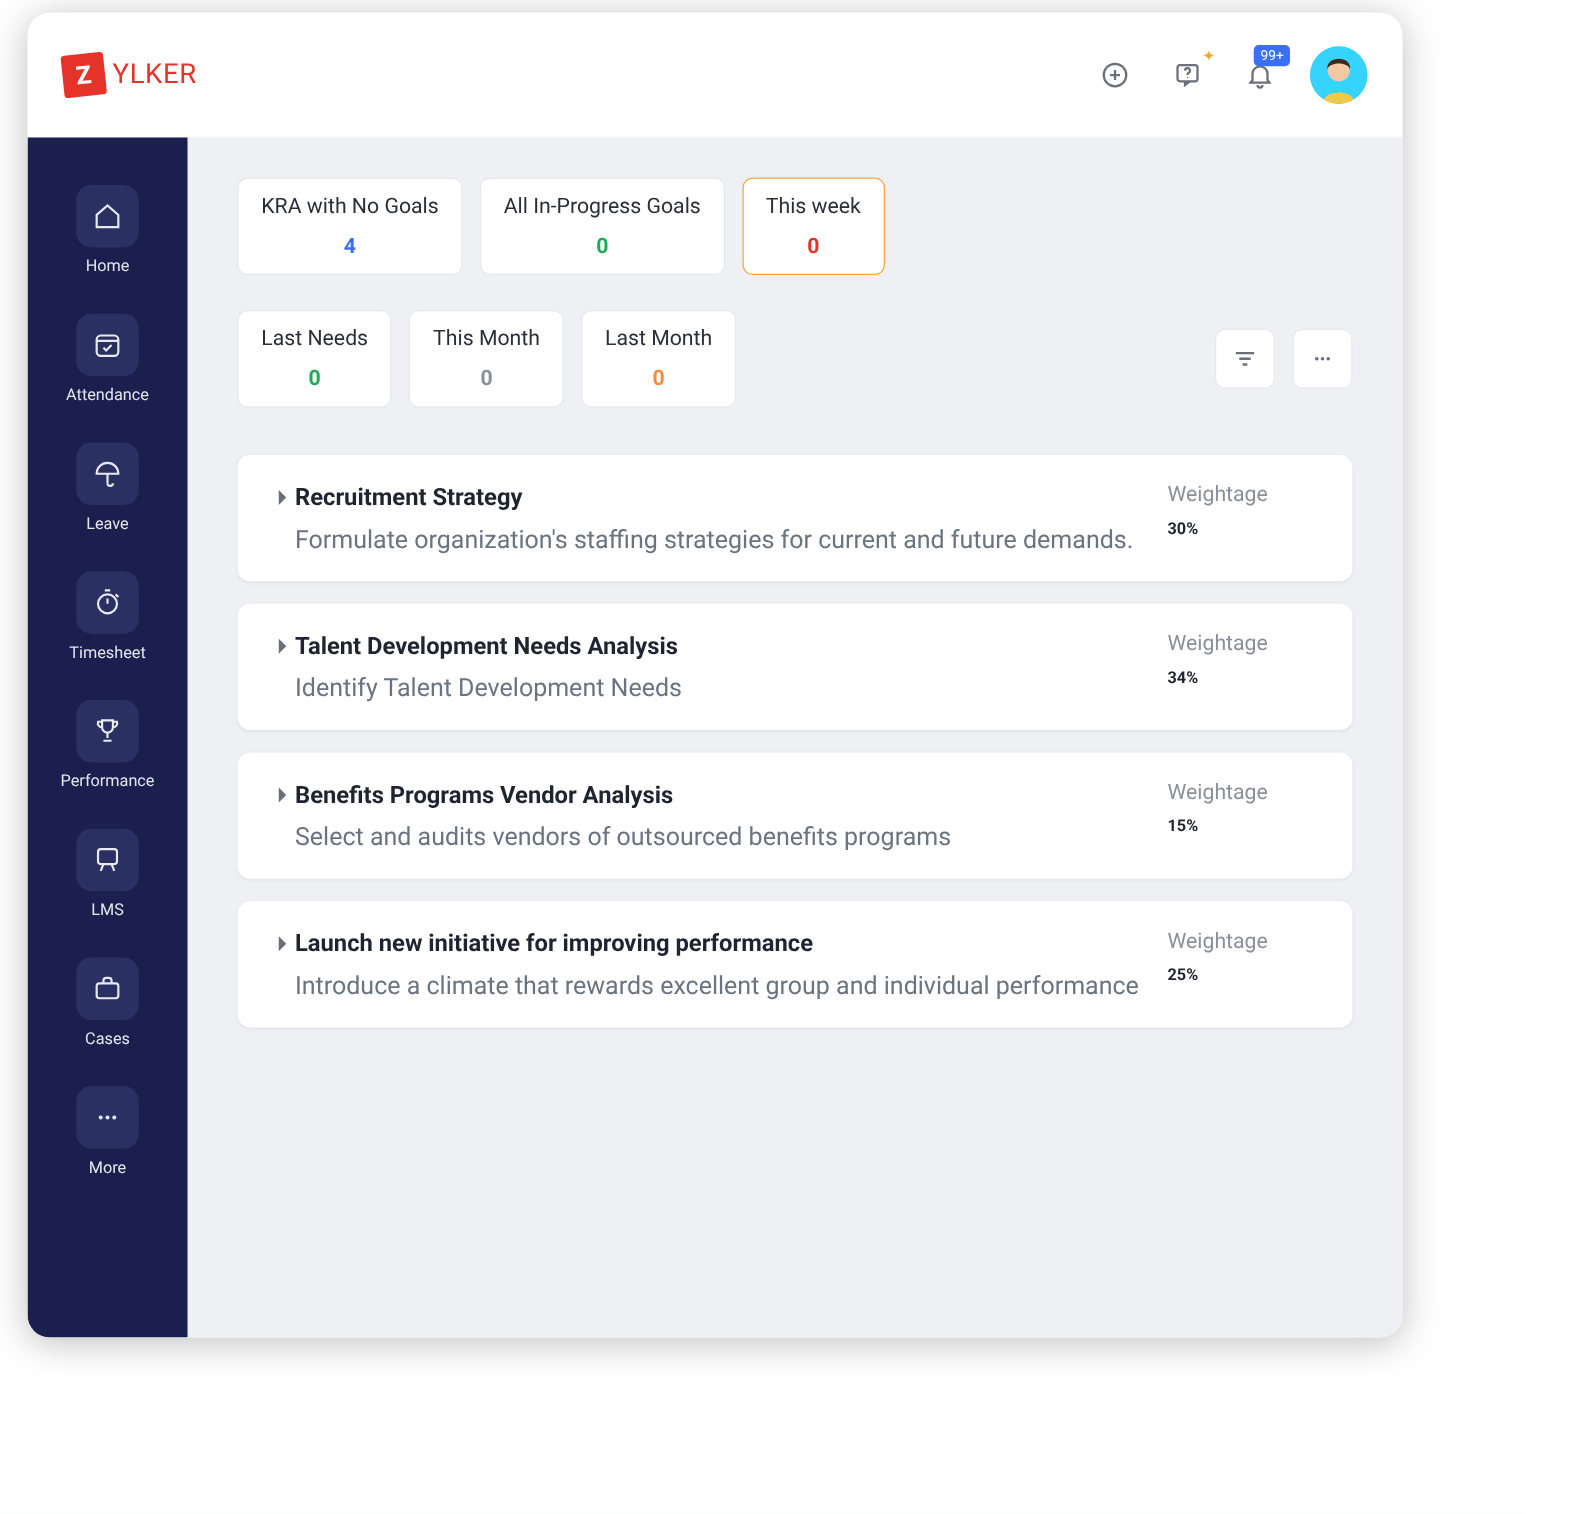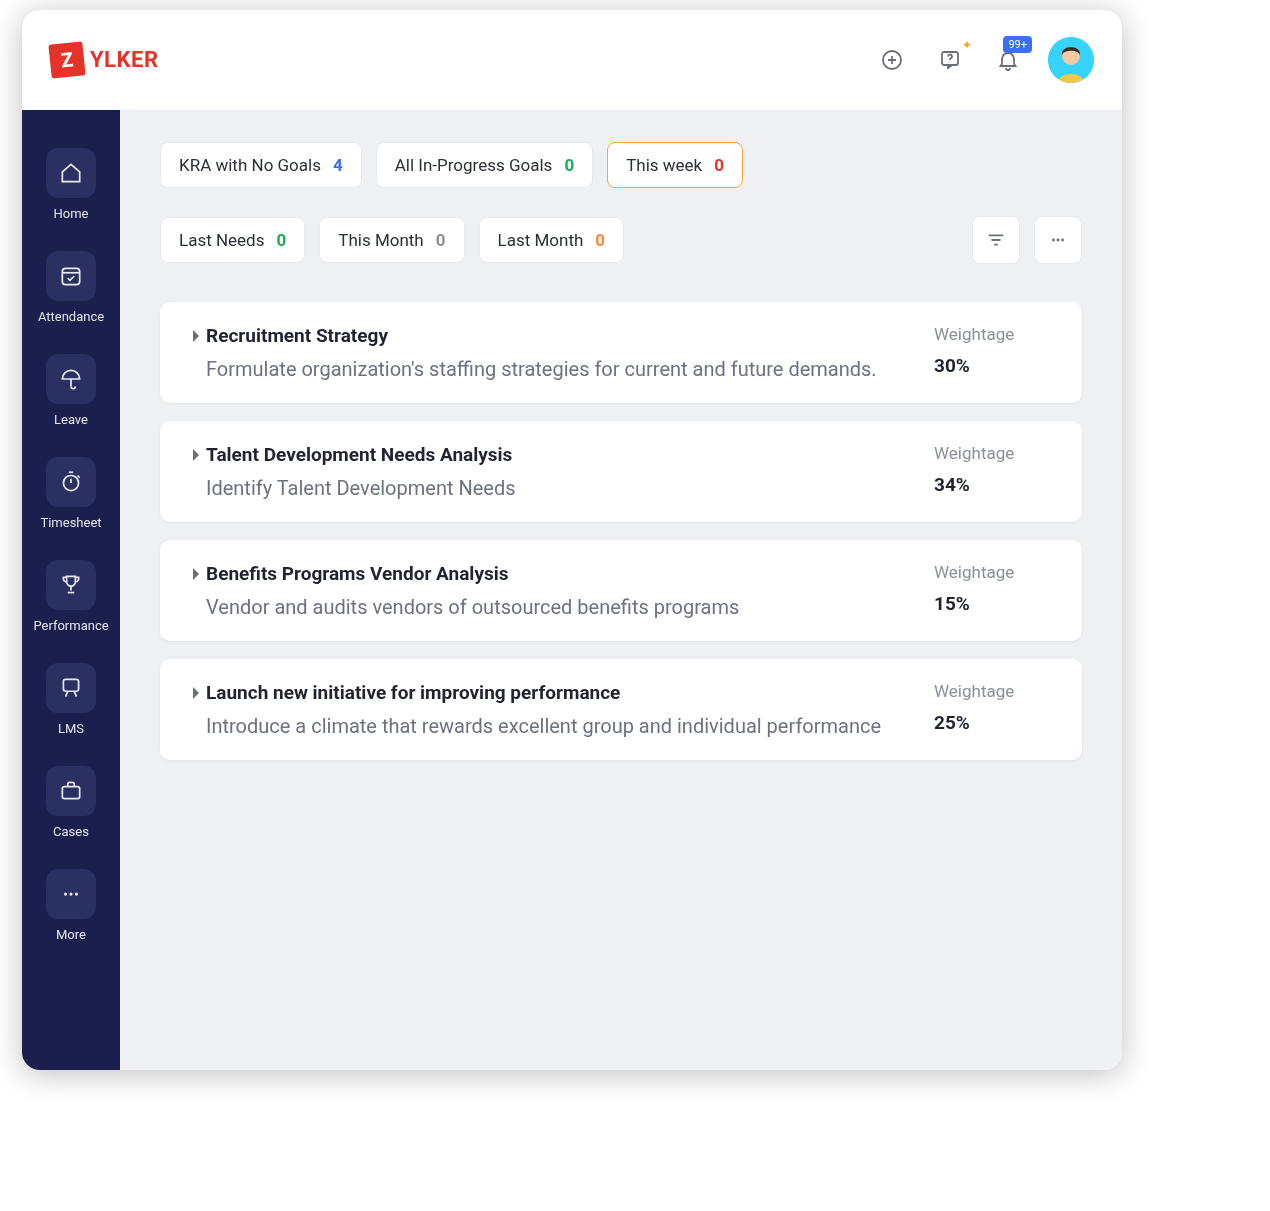--- a/index.html
+++ b/index.html
@@ -27,62 +27,62 @@
     align-items: center;
     padding: 0 28px;
     border-bottom: 1px solid rgba(0,0,0,0.02);
   }
   .logo { display: flex; align-items: center; gap: 6px; }
   .logo-mark {
     width: 34px; height: 34px; background: #e5332a; color: #fff;
     font-weight: 800; font-size: 20px; display: flex; align-items: center; justify-content: center;
     transform: rotate(-6deg); border-radius: 3px;
   }
-  .logo-text { font-weight: 700; font-size: 22px; color: #e5332a; letter-spacing: 0.5px; }
+  .logo-text { font-weight: 400; font-size: 22px; color: #e5332a; letter-spacing: 0.5px; }
   .topbar-right { margin-left: auto; display: flex; align-items: center; gap: 22px; }
   .icon-btn {
     width: 36px; height: 36px; display: flex; align-items: center; justify-content: center;
     color: #6b6f7a; cursor: pointer; position: relative; border-radius: 50%;
   }
   .icon-btn svg { width: 24px; height: 24px; stroke: currentColor; fill: none; stroke-width: 1.8; }
   .sparkle { position: absolute; top: -4px; right: -4px; font-size: 12px; color: #f5a623; }
   .bell-wrap { position: relative; }
   .bell-badge {
     position: absolute; top: -6px; right: -6px; background: #3b6ff5; color: #fff;
     font-size: 11px; font-weight: 400; padding: 2px 5px; border-radius: 4px;
   }
   .avatar {
     width: 46px; height: 46px; border-radius: 50%; background: #37d3ff;
     display: flex; align-items: flex-end; justify-content: center; overflow: hidden;
   }
 
   .body-area { display: flex; height: calc(100% - 100px); background: #eef0f3; }
 
   .sidebar {
-    width: 98px; background: #1a1f4d; display: flex; flex-direction: column;
+    width: 128px; background: #1a1f4d; display: flex; flex-direction: column;
     align-items: center; padding-top: 30px; gap: 14px;
   }
   .side-item {
     display: flex; flex-direction: column; align-items: center; gap: 8px;
     color: #d7d9e3; cursor: pointer; padding: 8px 0;
   }
   .side-icon {
     width: 50px; height: 50px; border-radius: 12px; background: #2a3062;
     display: flex; align-items: center; justify-content: center; color: #e8eaf3;
   }
   .side-icon svg { width: 26px; height: 26px; stroke: currentColor; fill: none; stroke-width: 1.6; }
   .side-label { font-size: 13px; color: #e4e6ef; }
 
   .main { flex: 1; padding: 32px 40px; overflow: hidden; }
 
   .chips-row { display: flex; flex-wrap: wrap; gap: 14px; align-items: center; }
   .chip {
     background: #fff; border: 1px solid #e6e8ed; border-radius: 8px;
     padding: 12px 18px; display: flex; align-items: center; gap: 12px;
-    font-size: 17px; color: #2b2f38; cursor: pointer;
+    font-size: 17px; color: #2b2f38; cursor: pointer; flex-direction: column;
   }
   .chip.active { border-color: #f7a640; }
   .chip .count { font-weight: 700; }
   .count.blue { color: #3b6ff5; }
   .count.green { color: #1fab55; }
   .count.orange { color: #f58a3b; }
   .count.red { color: #e5332a; }
   .count.gray { color: #8a8f99; }
 
   .toolbar-right { margin-left: auto; display: flex; gap: 14px; }
@@ -97,21 +97,21 @@
     background: #fff; border-radius: 10px; box-shadow: 0 1px 3px rgba(18,22,40,0.06);
     padding: 22px 28px; display: flex; align-items: flex-start; gap: 2px;
   }
   .chev { color: #6b6f7a; margin-top: 4px; cursor: pointer; }
   .chev svg { width: 16px; height: 16px; fill: currentColor; }
   .card-body { flex: 1; min-width: 0; }
   .card-title { font-size: 19px; font-weight: 700; color: #1f2430; }
   .card-desc { margin-top: 10px; font-size: 20px; color: #6b7280; white-space: nowrap; overflow: hidden; text-overflow: clip; }
   .card-right { text-align: left; width: 120px; }
   .weight-label { font-size: 17px; color: #8a8f99; }
-  .weight-val { margin-top: 10px; font-size: 19px; font-weight: 700; color: #1f2430; }
+  .weight-val { margin-top: 10px; font-size: 13px; font-weight: 700; color: #1f2430; }
 </style>
 </head>
 <body>
 
 <div class="app-shell">
 
   <div class="topbar">
     <div class="logo">
       <div class="logo-mark">Z</div>
       <div class="logo-text">YLKER</div>
@@ -311,21 +311,21 @@
             <div class="weight-val">34%</div>
           </div>
         </div>
 
         <div class="card">
           <div class="chev"><svg viewBox="0 0 16 16">
                 <path d="M5 2 L11 8 L5 14 Z"></path>
               </svg></div>
           <div class="card-body">
             <div class="card-title">Benefits Programs Vendor Analysis</div>
-            <div class="card-desc">Vendor and audits vendors of outsourced benefits programs</div>
+            <div class="card-desc">Select and audits vendors of outsourced benefits programs</div>
           </div>
           <div class="card-right">
             <div class="weight-label">Weightage</div>
             <div class="weight-val">15%</div>
           </div>
         </div>
 
         <div class="card">
           <div class="chev"><svg viewBox="0 0 16 16">
                 <path d="M5 2 L11 8 L5 14 Z"></path>

